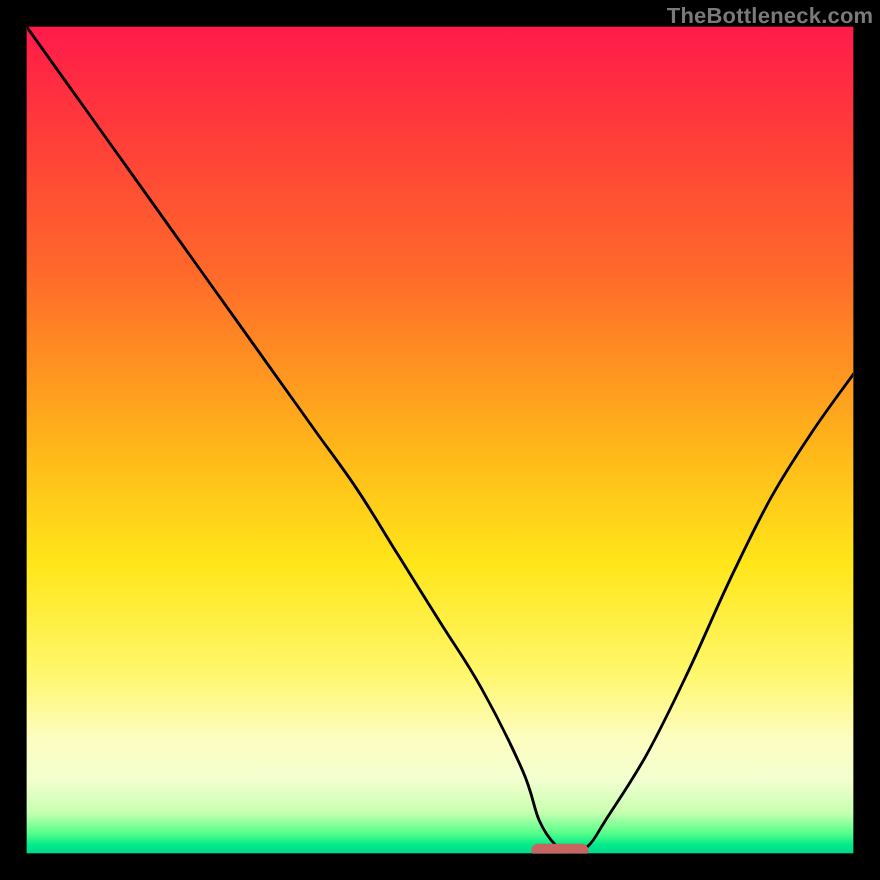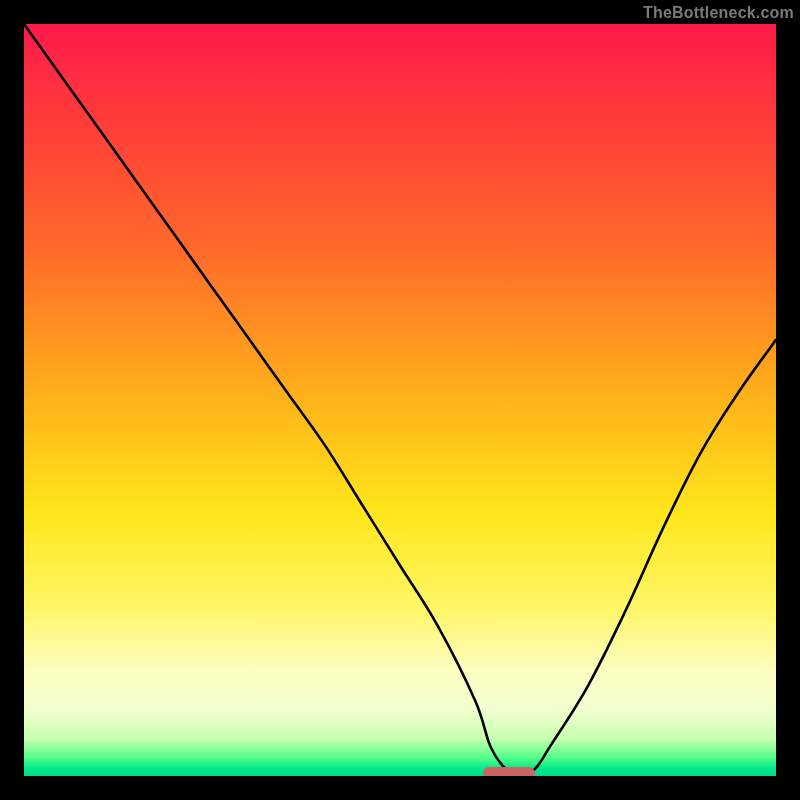--- a/index.html
+++ b/index.html
@@ -59,21 +59,21 @@
     position: absolute;
     background: #c96460;
     border-radius: 6px;
     height: 12px;
   }
   .watermark {
     position: absolute;
     top: 4px;
     right: 6px;
     color: #7a7a7a;
-    font-size: 16px;
+    font-size: 20px;
     font-weight: 600;
     letter-spacing: 0.2px;
     user-select: none;
   }
 </style>
 </head>
 <body>
 
 <div class="frame">
   <div class="plot">

